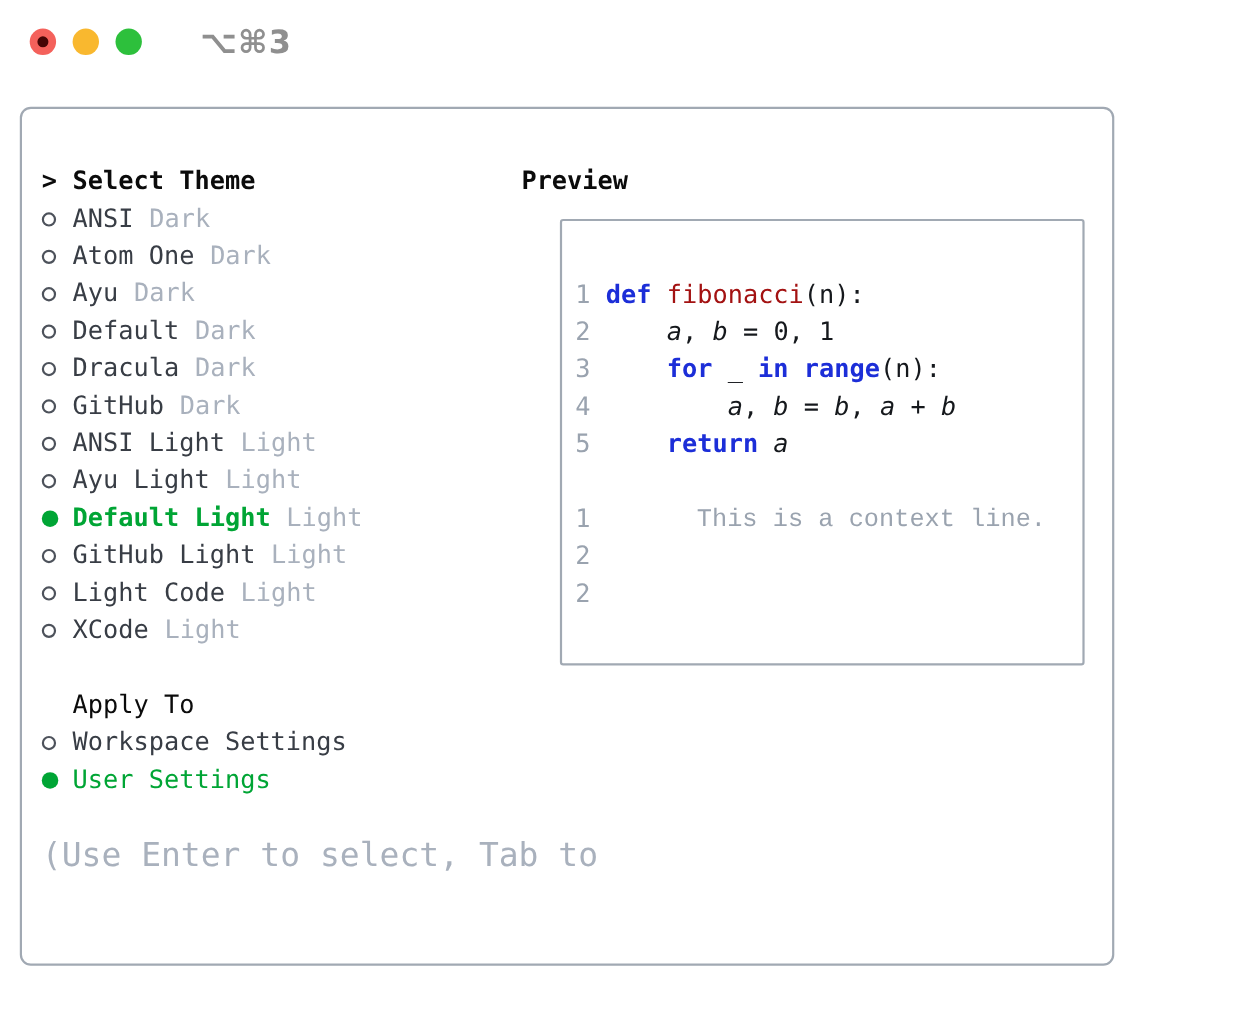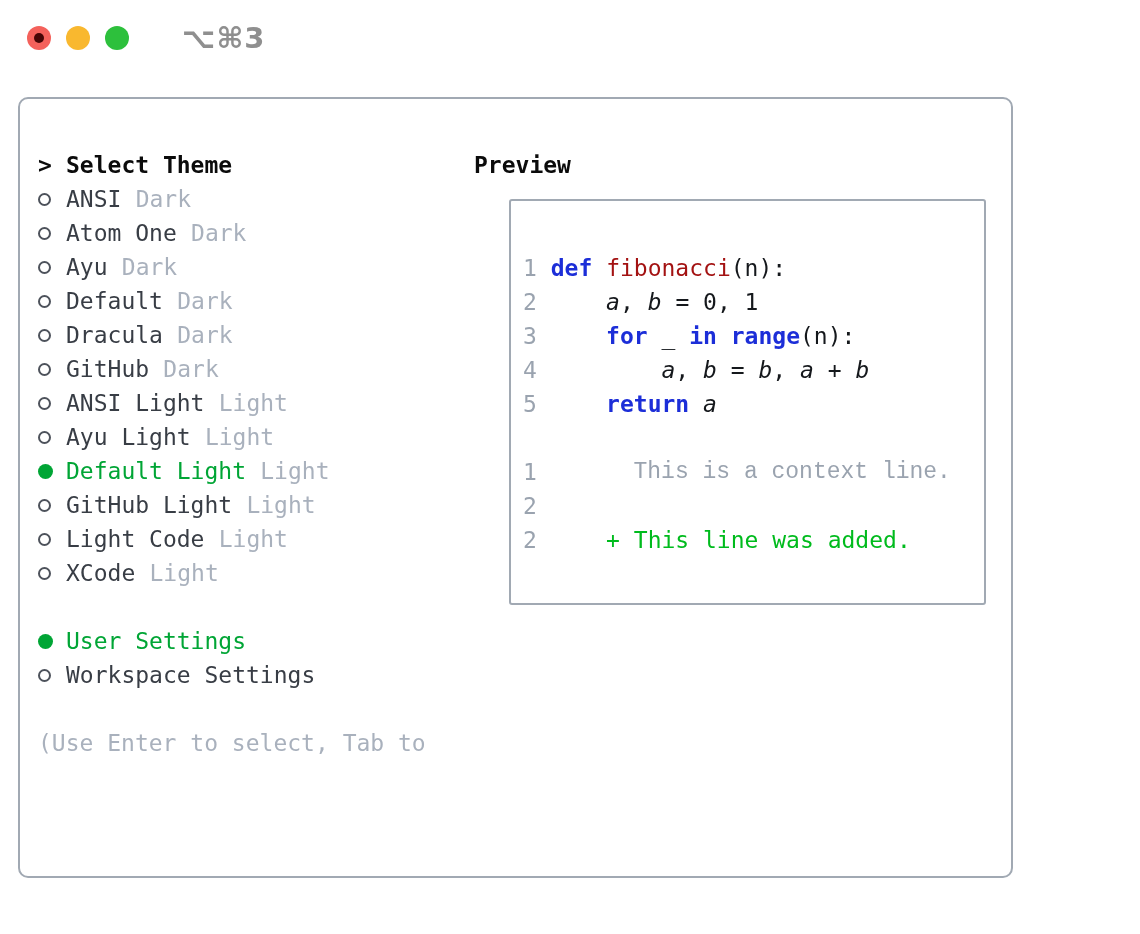--- a/index.html
+++ b/index.html
@@ -38,27 +38,27 @@
   .main-box{position:absolute;left:18px;top:97px;width:995px;height:781px;background:#fff;
     border:2px solid var(--panel_border);border-radius:10px;}
   .row{display:flex;align-items:center;height:34px;font-size:23px;white-space:pre;}
   .marker{display:inline-flex;align-items:center;justify-content:flex-start;width:28px;flex:0 0 28px;}
   .ring{width:13px;height:13px;border:2.5px solid var(--ring_gray);border-radius:50%;}
   .ring.sel{width:15px;height:15px;border:none;background:var(--selected_green);}
   .arrow{font-weight:700;color:#0b0b0b;font-size:23px;}
   .left-pane{position:absolute;left:18px;top:49px;}
   .heading-text{font-weight:700;color:#0b0b0b;}
   .theme-name{color:var(--theme_name);}
-  .theme-name.sel{color:var(--selected_green);}
+  .theme-name.sel{color:var(--selected_green);font-weight:bold;}
   .variant{color:var(--muted);margin-left:0.62em;}
   .spacer{height:34px;}
   .apply-heading{color:#0b0b0b;}
   .opt-name{color:var(--theme_name);}
   .opt-name.sel{color:var(--selected_green);}
-  .hint-line{height:34px;display:flex;align-items:center;font-size:23px;color:var(--muted);white-space:pre;}
+  .hint-line{height:34px;display:flex;align-items:center;font-size:30px;color:var(--muted);white-space:pre;}
   
   .preview-heading{position:absolute;left:454px;top:49px;height:34px;display:flex;align-items:center;
     font-size:23px;font-weight:700;color:#0b0b0b;}
   .preview-box{position:absolute;left:489px;top:100px;width:477px;height:406px;background:#fff;
     border:2px solid var(--panel_border);border-radius:3px;padding:50px 0 0 12px;overflow:hidden;}
   .pline{display:flex;align-items:center;height:34px;font-size:23px;white-space:pre;color:var(--text_primary);}
   .pline .num{color:var(--line_number);flex:0 0 auto;}
   .seg-p{color:var(--text_primary);}
   .seg-kw{color:var(--keyword_blue);font-weight:bold;}
   .seg-fn{color:var(--function_red);}
@@ -99,39 +99,43 @@
           <div class="row"><span class="marker"><span class="ring"></span></span><span class="theme-name">ANSI Light</span><span class="variant">Light</span></div>
           <div class="row"><span class="marker"><span class="ring"></span></span><span class="theme-name">Ayu Light</span><span class="variant">Light</span></div>
           <div class="row"><span class="marker"><span class="ring sel"></span></span><span class="theme-name sel">Default Light</span><span class="variant">Light</span></div>
           <div class="row"><span class="marker"><span class="ring"></span></span><span class="theme-name">GitHub Light</span><span class="variant">Light</span></div>
           <div class="row"><span class="marker"><span class="ring"></span></span><span class="theme-name">Light Code</span><span class="variant">Light</span></div>
           <div class="row"><span class="marker"><span class="ring"></span></span><span class="theme-name">XCode</span><span class="variant">Light</span></div>
         </div>
 
       <div class="spacer"></div>
 
+      <div class="row">
+        <span class="marker"></span>
+        <span class="apply-heading">Apply To</span>
+      </div>
 
       <div id="apply-list">
+          <div class="row"><span class="marker"><span class="ring"></span></span><span class="opt-name">Workspace Settings</span></div>
           <div class="row"><span class="marker"><span class="ring sel"></span></span><span class="opt-name sel">User Settings</span></div>
-          <div class="row"><span class="marker"><span class="ring"></span></span><span class="opt-name">Workspace Settings</span></div>
         </div>
 
       <div class="spacer"></div>
 
       <div class="hint-line">(Use Enter to select, Tab to</div>
     </div>
 
     <div class="preview-heading">Preview</div>
 
     <div class="preview-box" id="preview-box">
         <div class="pline"><span class="num">1</span><span class="seg-p"> </span><span class="seg-kw">def</span><span class="seg-p"> </span><span class="seg-fn">fibonacci</span><span class="seg-p">(n):</span></div>
         <div class="pline"><span class="num">2</span><span class="seg-p">     </span><span class="seg-it">a</span><span class="seg-p">, </span><span class="seg-it">b</span><span class="seg-p"> = 0, 1</span></div>
         <div class="pline"><span class="num">3</span><span class="seg-p">     </span><span class="seg-kw">for</span><span class="seg-p"> _ </span><span class="seg-kw">in</span><span class="seg-p"> </span><span class="seg-kw">range</span><span class="seg-p">(n):</span></div>
         <div class="pline"><span class="num">4</span><span class="seg-p">         </span><span class="seg-it">a</span><span class="seg-p">, </span><span class="seg-it">b</span><span class="seg-p"> = </span><span class="seg-it">b</span><span class="seg-p">, </span><span class="seg-it">a</span><span class="seg-p"> + </span><span class="seg-it">b</span></div>
         <div class="pline"><span class="num">5</span><span class="seg-p">     </span><span class="seg-kw">return</span><span class="seg-p"> </span><span class="seg-it">a</span></div>
         <div class="pline"><span class="num"></span></div>
         <div class="pline"><span class="num">1</span><span class="seg-ctx">       This is a context line.</span></div>
         <div class="pline"><span class="num">2</span></div>
-        <div class="pline"><span class="num">2</span><span class="seg-add">     + This line was added.</span></div>
+        <div class="pline"><span class="num">2</span></div>
       </div>
 
   </div>
 </div>
 
 </body></html>

